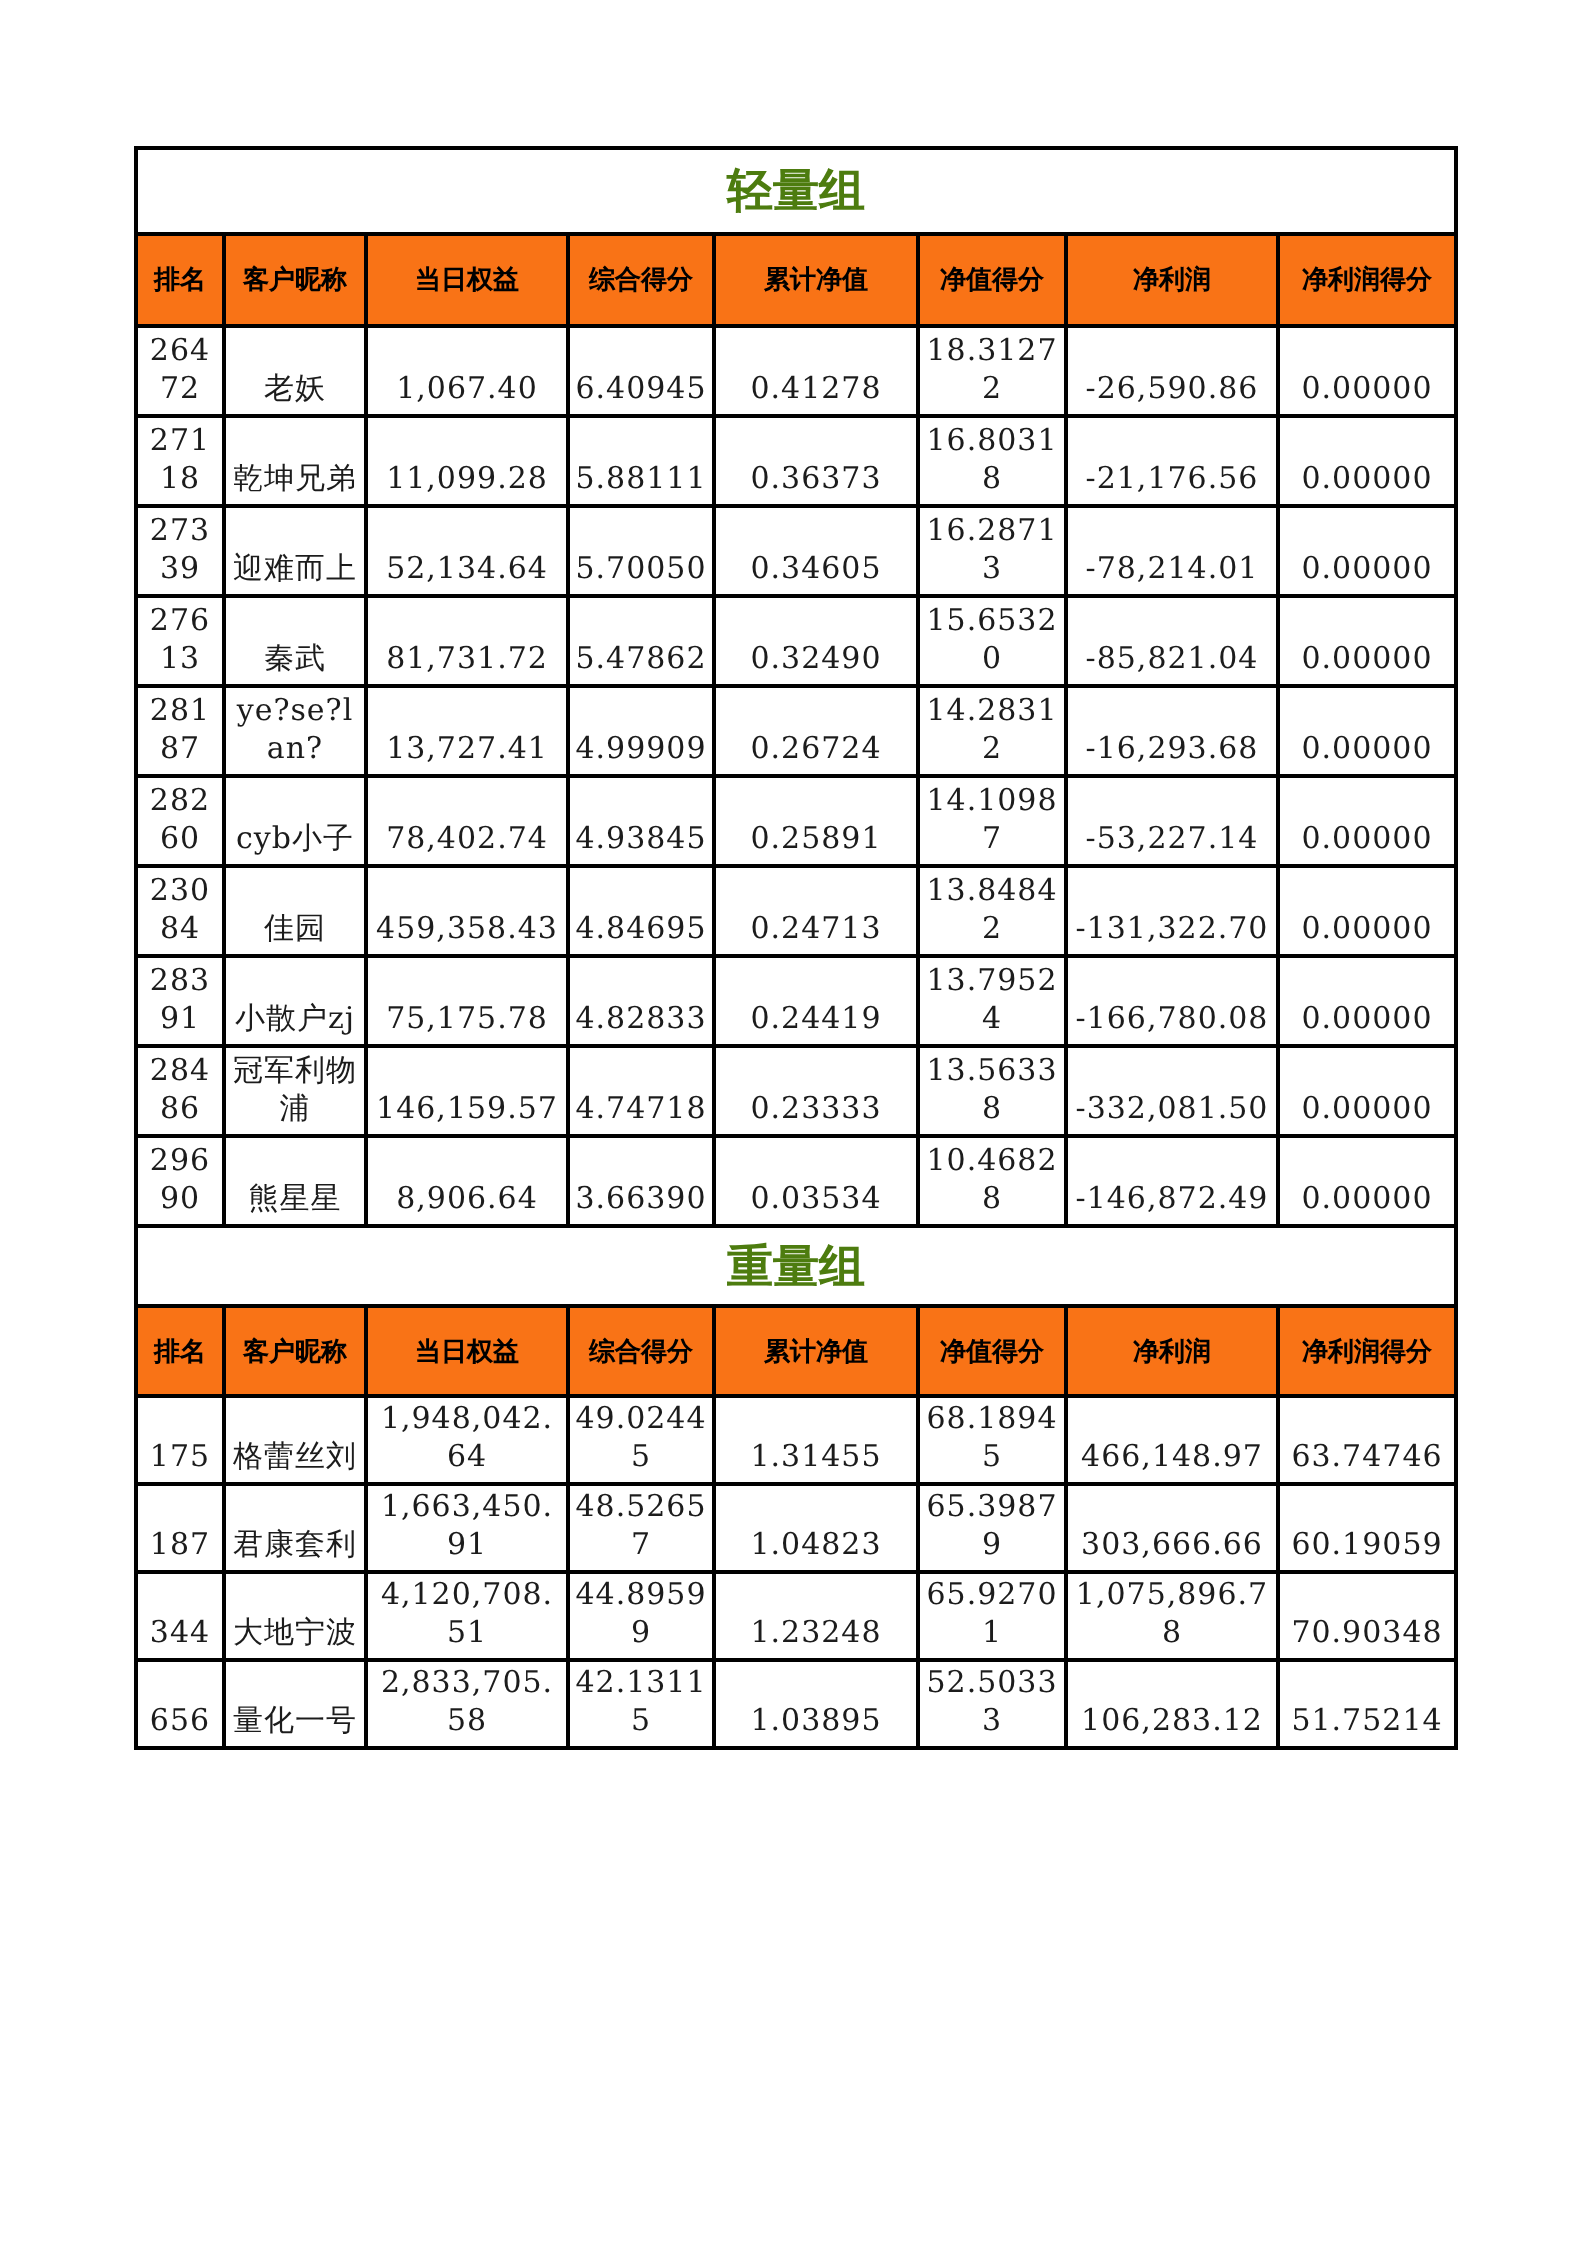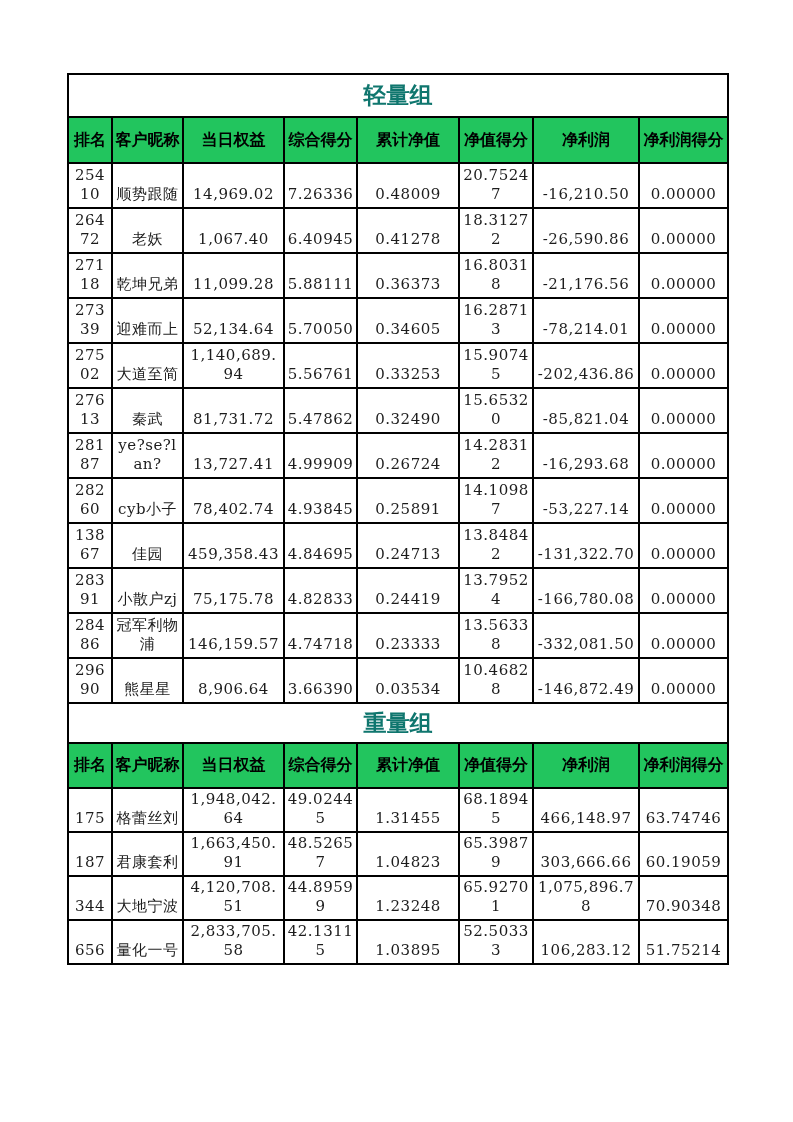--- a/index.html
+++ b/index.html
@@ -41,30 +41,30 @@
   col.c6 { width: 74px; }
   col.c7 { width: 106px; }
   col.c8 { width: 89px; }
 
   tr.title-row th {
     background: #ffffff;
     font-family: "DejaVu Sans", "Liberation Sans", sans-serif;
     font-weight: bold;
     font-size: 23px;
     vertical-align: middle;
-    color: #0f766e;
+    color: #4d7c0f;
   }
   .t1 tr.title-row th { height: 41px; }
   .t2 tr.title-row th { height: 38px; }
 
   tr.header-row th {
-    background: #22c55e;
+    background: #f97316;
     font-family: "DejaVu Sans", "Liberation Sans", sans-serif;
     font-weight: bold;
-    font-size: 16px;
+    font-size: 13px;
     text-align: center;
     vertical-align: middle;
     color: #000000;
   }
   .t1 tr.header-row th { height: 44px; }
   .t2 tr.header-row th { height: 43px; }
 
   tbody td {
     font-size: 15px;
     line-height: 19px;
@@ -103,30 +103,20 @@
           <th>当日权益</th>
           <th>综合得分</th>
           <th>累计净值</th>
           <th>净值得分</th>
           <th>净利润</th>
           <th>净利润得分</th>
         </tr>
     </thead>
     <tbody>
         <tr>
-          <td>25410</td>
-          <td>顺势跟随</td>
-          <td>14,969.02</td>
-          <td>7.26336</td>
-          <td>0.48009</td>
-          <td>20.75247</td>
-          <td>-16,210.50</td>
-          <td>0.00000</td>
-        </tr>
-        <tr>
           <td>26472</td>
           <td>老妖</td>
           <td>1,067.40</td>
           <td>6.40945</td>
           <td>0.41278</td>
           <td>18.31272</td>
           <td>-26,590.86</td>
           <td>0.00000</td>
         </tr>
         <tr>
@@ -143,30 +133,20 @@
           <td>27339</td>
           <td>迎难而上</td>
           <td>52,134.64</td>
           <td>5.70050</td>
           <td>0.34605</td>
           <td>16.28713</td>
           <td>-78,214.01</td>
           <td>0.00000</td>
         </tr>
         <tr>
-          <td>27502</td>
-          <td>大道至简</td>
-          <td>1,140,689.94</td>
-          <td>5.56761</td>
-          <td>0.33253</td>
-          <td>15.90745</td>
-          <td>-202,436.86</td>
-          <td>0.00000</td>
-        </tr>
-        <tr>
           <td>27613</td>
           <td>秦武</td>
           <td>81,731.72</td>
           <td>5.47862</td>
           <td>0.32490</td>
           <td>15.65320</td>
           <td>-85,821.04</td>
           <td>0.00000</td>
         </tr>
         <tr>
@@ -183,21 +163,21 @@
           <td>28260</td>
           <td>cyb小子</td>
           <td>78,402.74</td>
           <td>4.93845</td>
           <td>0.25891</td>
           <td>14.10987</td>
           <td>-53,227.14</td>
           <td>0.00000</td>
         </tr>
         <tr>
-          <td>13867</td>
+          <td>23084</td>
           <td>佳园</td>
           <td>459,358.43</td>
           <td>4.84695</td>
           <td>0.24713</td>
           <td>13.84842</td>
           <td>-131,322.70</td>
           <td>0.00000</td>
         </tr>
         <tr>
           <td>28391</td>

